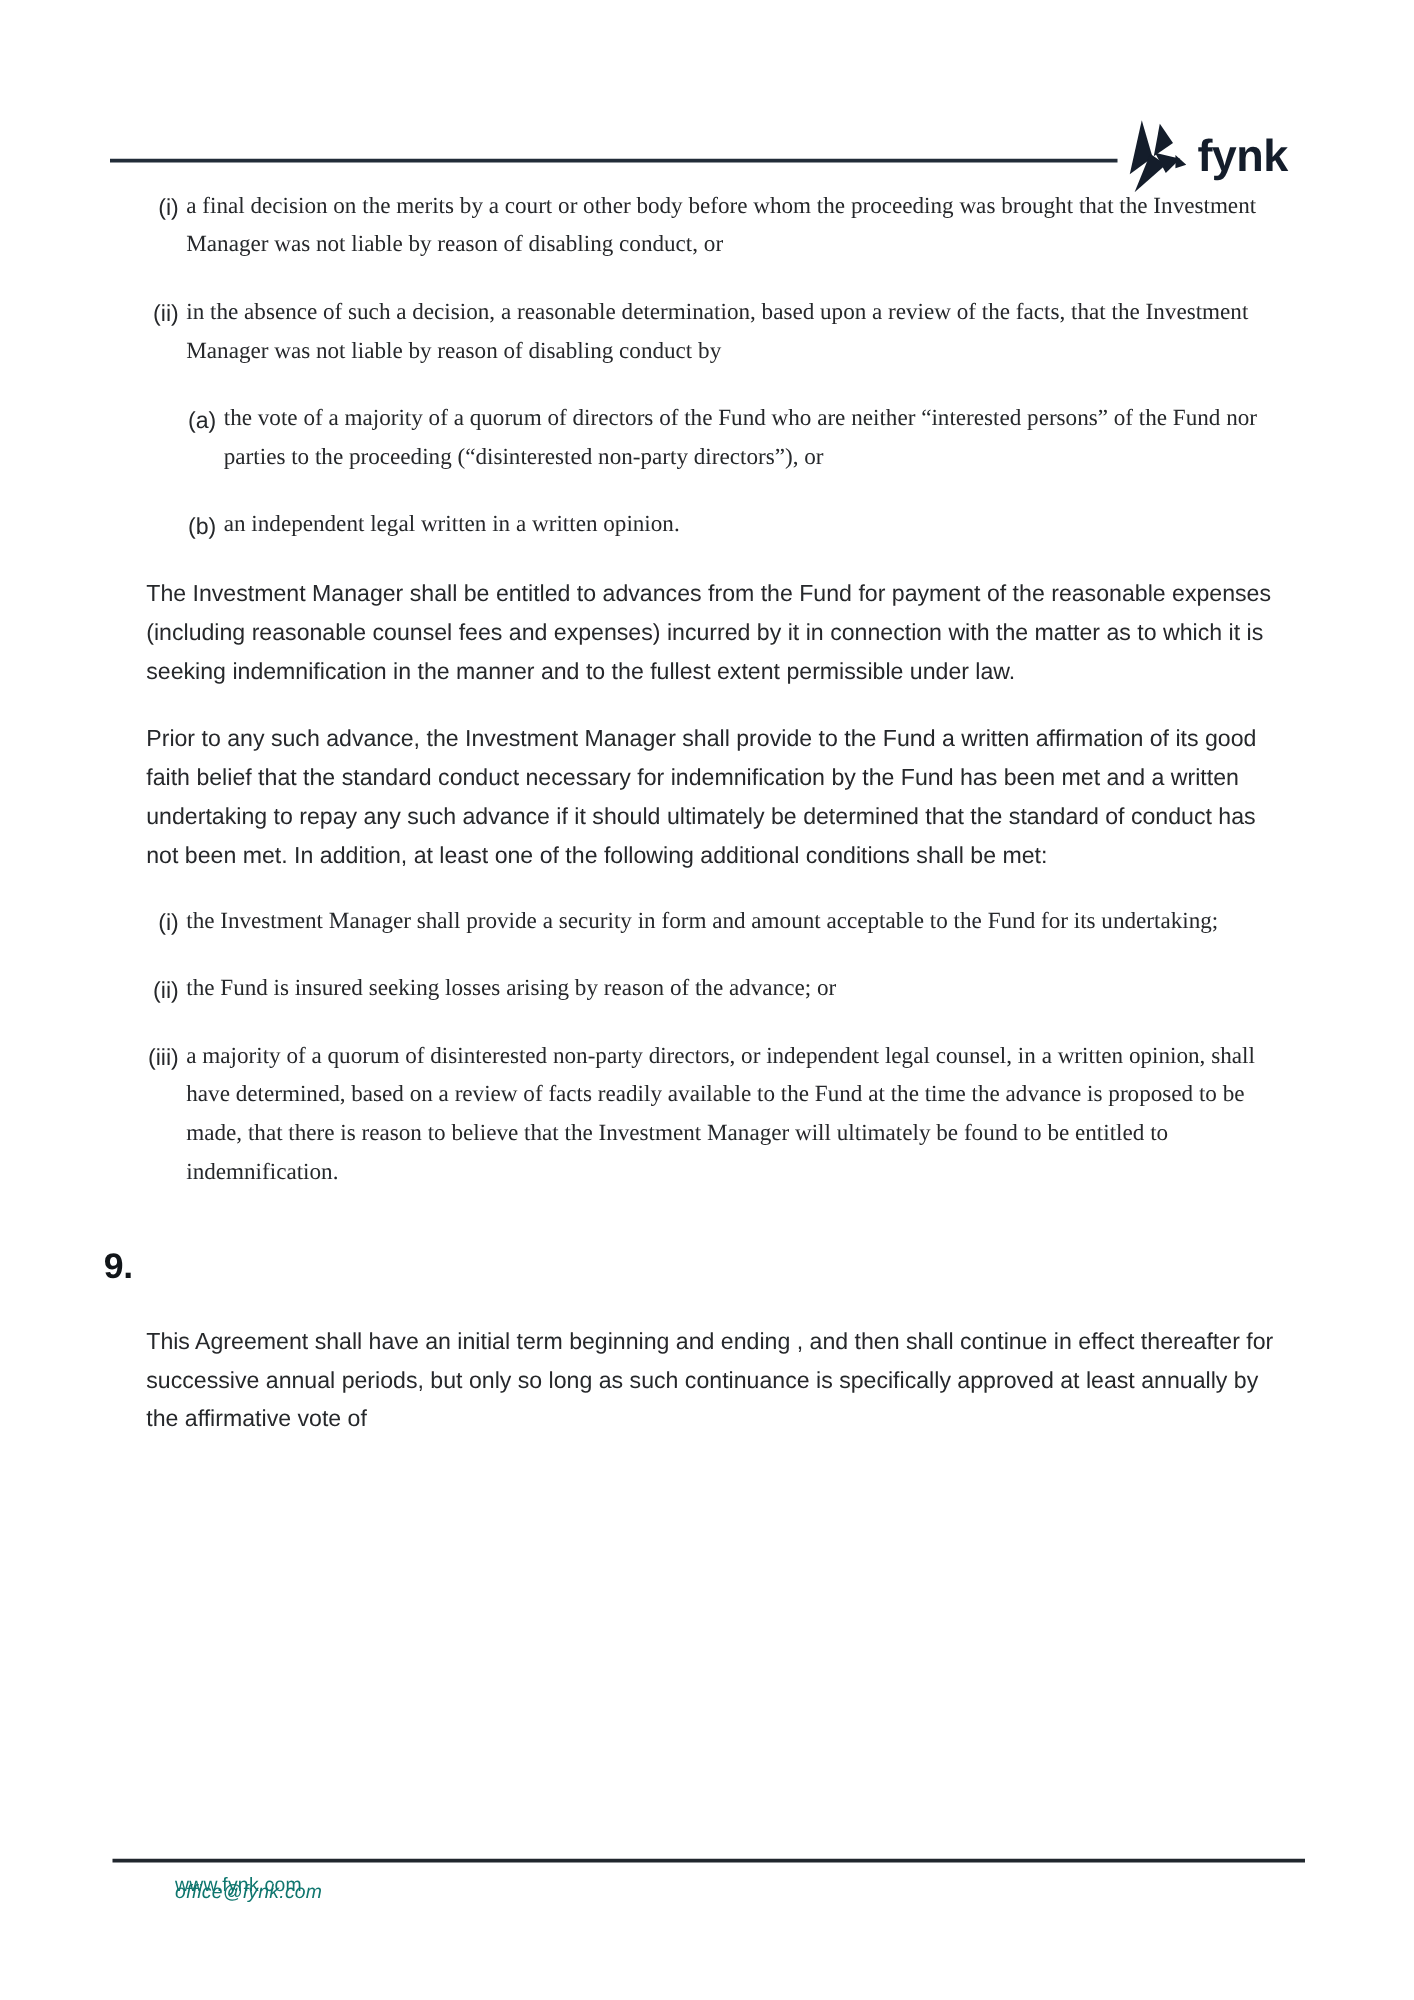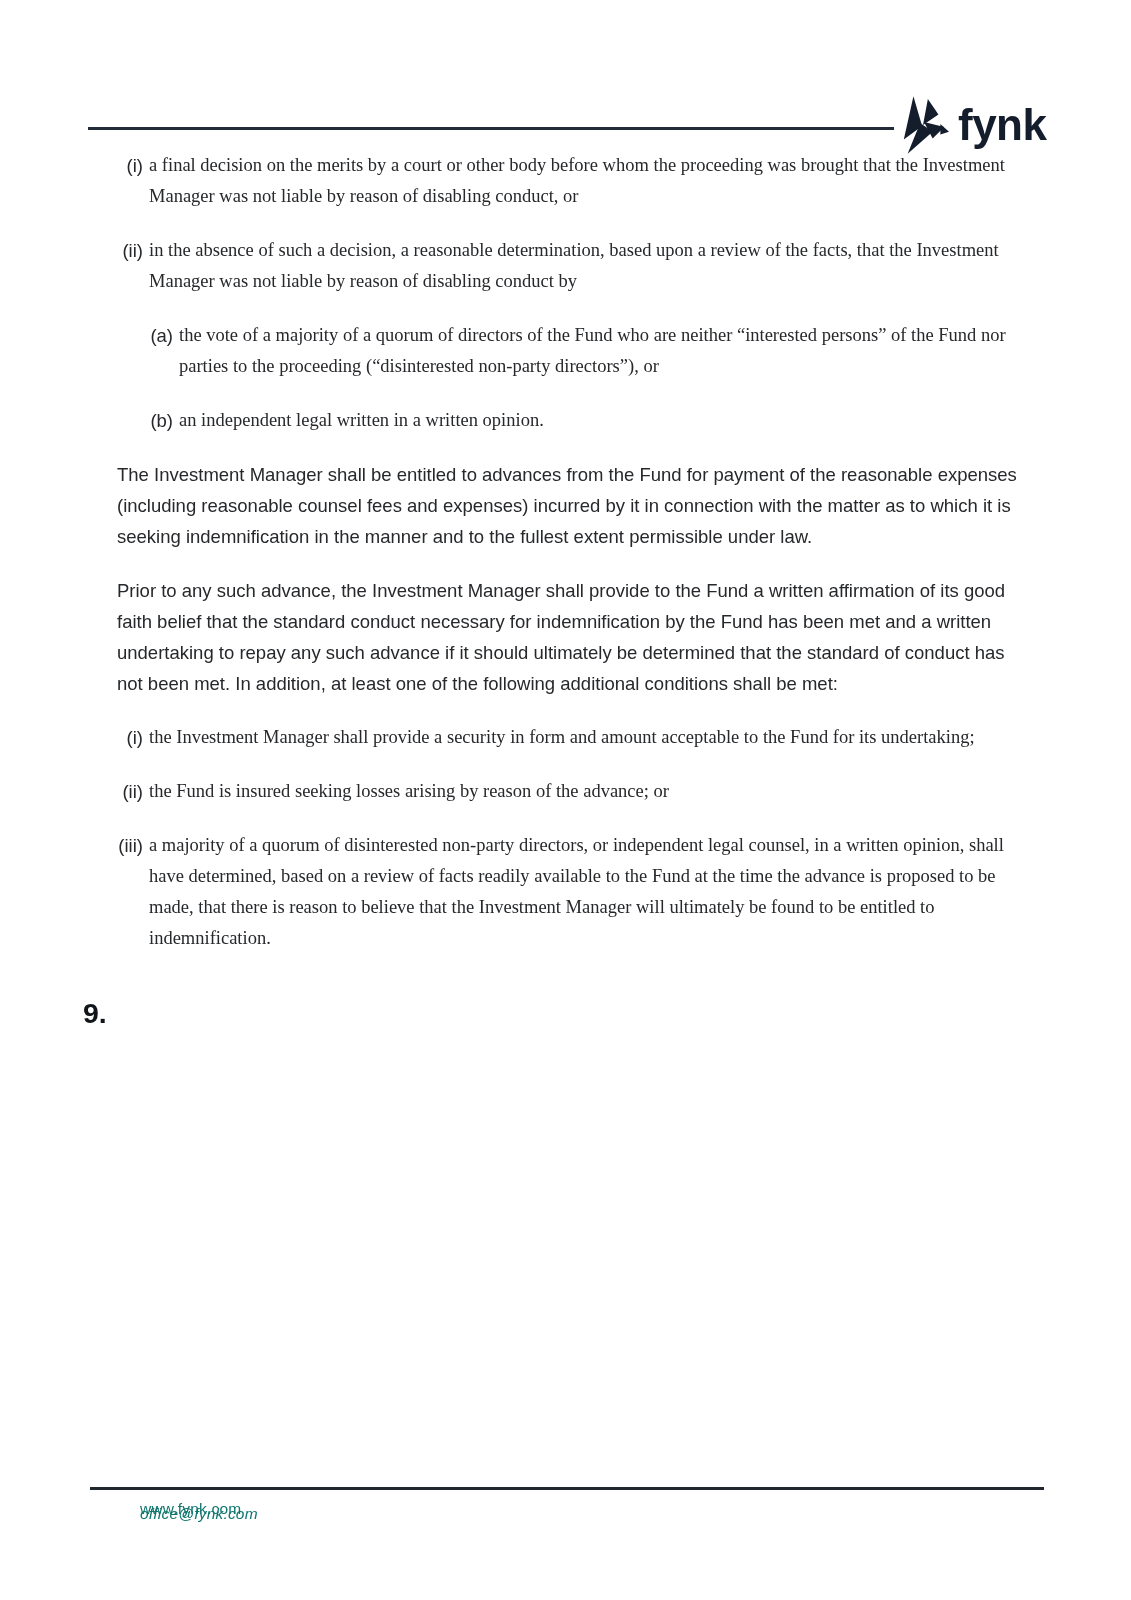--- a/index.html
+++ b/index.html
@@ -6,21 +6,21 @@
   .page {
     position:relative; width:1131px; height:1600px; background:#ffffff;
     font-family:"Liberation Sans","DejaVu Sans",sans-serif; color:#26282b;
     overflow:hidden;
   }
 
   
   .header-rule { position:absolute; left:88px; top:127px; width:806px; height:3px; background:#222c38; }
   .logo { position:absolute; left:899px; top:96px; display:flex; align-items:center; gap:9px; }
   .logo svg { width:50px; height:58px; display:block; }
-  .wordmark { font-size:44px; font-weight:700; color:#141d2b; letter-spacing:-0.5px; line-height:1; }
+  .wordmark { font-size:36px; font-weight:700; color:#141d2b; letter-spacing:-0.5px; line-height:1; }
 
   
   .content { position:absolute; left:117px; top:150px; width:903px; font-size:18.5px; line-height:31px; }
   .content p { margin:0 0 23px 0; }
   .li { display:flex; margin-bottom:23px; }
   .li .marker { flex:none; width:38px; padding-right:6px; margin-left:-12px; text-align:right; }
   .li .li-text { flex:1;font-family:Liberation Serif, serif; }
   .li.sub { margin-left:33px; }
   .li.sub .marker { width:23px; margin-left:0; }
 
@@ -94,20 +94,21 @@
 
     <div class="li">
       <span class="marker">(iii)</span>
       <span class="li-text">a majority of a quorum of disinterested non-party directors, or independent legal counsel, in a written opinion, shall have determined, based on a review of facts readily available to the Fund at the time the advance is proposed to be made, that there is reason to believe that the Investment Manager will ultimately be found to be entitled to indemnification.</span>
     </div>
 
     <h2 class="heading">
       <span class="h-num">9.</span>
     </h2>
 
+    <p>This Agreement shall have an initial term beginning and ending , and then shall continue in effect thereafter for successive annual periods, but only so long as such continuance is specifically approved at least annually by the affirmative vote of</p>
 
   </div>
 
   <div class="footer-rule"></div>
   <a class="footer-link web">www.fynk.com</a>
   <a class="footer-link mail">office@fynk.com</a>
 
 </div>
 
 </body></html>

